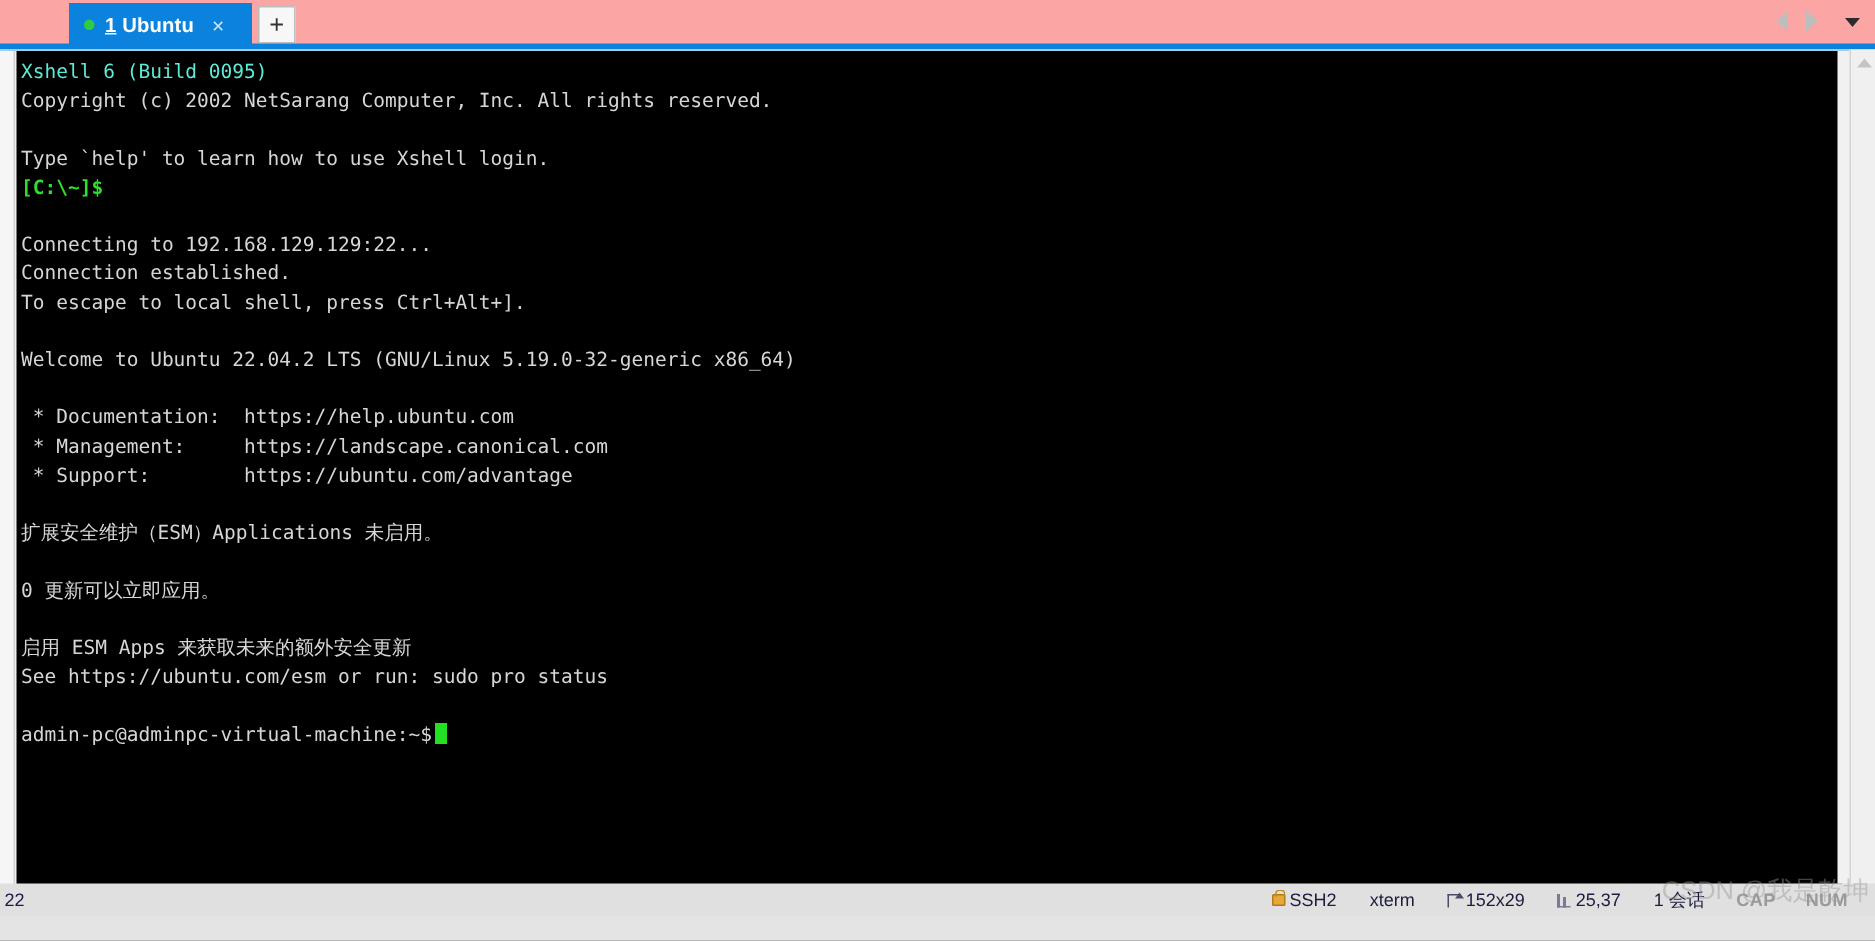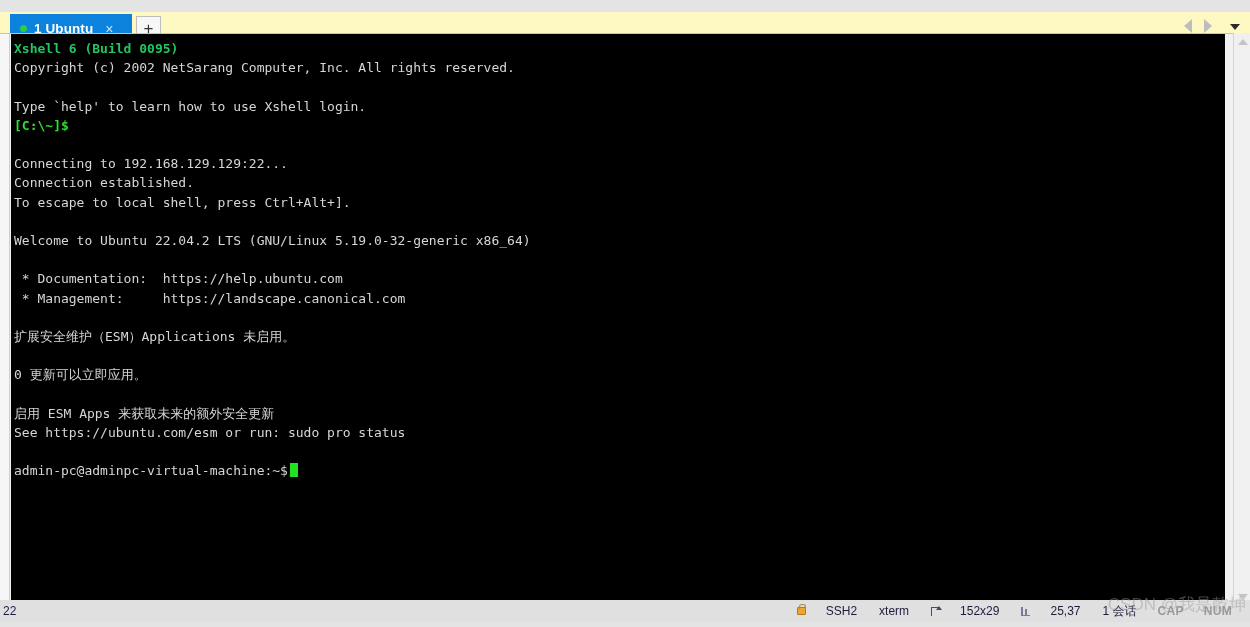--- a/index.html
+++ b/index.html
@@ -6,23 +6,23 @@
   html, body {
     width: 1250px; height: 627px;
     overflow: hidden;
     background: #e2e2e2;
     font-family: "Liberation Sans", sans-serif;
   }
   #app { position: relative; width: 1250px; height: 627px; background: #e4e4e4; }
 
   
   #tabbar {
-    position: absolute; left: 0; top: 12px; width: 1250px; height: 33px;
-    background: #fef9c3;
-    display: flex; align-items: flex-start;
+    position: absolute; left: 0; top: 0; width: 1250px; height: 33px;
+    background: #fca5a5;
+    display: flex; align-items: flex-start; padding-left: 36px;
   }
   .tab {
     margin-left: 10px; margin-top: 2px;
     height: 29px; min-width: 122px;
     background: #0b82dd;
     display: flex; align-items: center;
     padding: 0 7px 0 10px;
     cursor: pointer;
   }
   .tab-dot {
@@ -76,21 +76,21 @@
   #term {
     position: absolute; left: 11px; top: 0; width: 1214px; height: 572px;
     background: #000000; overflow: hidden;
     padding: 5px 0 0 3px;
   }
   .line {
     font-family: "DejaVu Sans Mono", "Liberation Mono", monospace;
     font-size: 13px; line-height: 19.2px;
     color: #d6d6d6; white-space: pre;
   }
-  .line.bold   { color: #22c55e; font-weight: bold; }
+  .line.bold   { color: #5eead4; font-weight: normal; }
   .line.green  { color: #2ee02e; font-weight: bold; }
   .line.blank  { color: transparent; }
   .cursor {
     display: inline-block; width: 8px; height: 14px;
     background: #22e022; vertical-align: -2px; margin-left: 2px;
   }
 
   
   #vscroll {
     position: absolute; right: 0; top: 33px; width: 17px; height: 572px;
@@ -108,32 +108,32 @@
     border-bottom: 6px solid #c4c4c4;
   }
   .sb-tri-down {
     width: 0; height: 0;
     border-left: 5px solid transparent; border-right: 5px solid transparent;
     border-top: 6px solid #c4c4c4;
   }
 
   
   #statusbar {
-    position: absolute; left: 0; bottom: 5px; width: 1250px; height: 22px;
+    position: absolute; left: 0; bottom: 16px; width: 1250px; height: 22px;
     background: #e0e0e0;
     display: flex; align-items: center;
     font-size: 12px; color: #1b1b3a;
   }
   #status-left { padding-left: 3px; color: #1a1a4d; }
   #status-right {
     margin-left: auto; display: flex; align-items: center;
     padding-right: 8px; position: relative;
   }
   .st-item {
-    display: flex; align-items: center; gap: 20px;
+    display: flex; align-items: center; gap: 3px;
     padding: 0 11px; color: #1c1c3c; white-space: nowrap;
   }
   .lock-icon {
     position: relative; width: 9px; height: 8px;
     background: #e8a838; border: 1px solid #b07a18; border-radius: 1px;
   }
   .lock-icon::before {
     content: ""; position: absolute; left: 1.5px; top: -4px;
     width: 5px; height: 4px;
     border: 1.5px solid #c08c20; border-bottom: none;
@@ -204,20 +204,21 @@
           <div class="line green">[C:\~]$</div>
           <div class="line blank">&nbsp;</div>
           <div class="line">Connecting to 192.168.129.129:22...</div>
           <div class="line">Connection established.</div>
           <div class="line">To escape to local shell, press Ctrl+Alt+].</div>
           <div class="line blank">&nbsp;</div>
           <div class="line">Welcome to Ubuntu 22.04.2 LTS (GNU/Linux 5.19.0-32-generic x86_64)</div>
           <div class="line blank">&nbsp;</div>
           <div class="line"> * Documentation:  https://help.ubuntu.com</div>
           <div class="line"> * Management:     https://landscape.canonical.com</div>
+          <div class="line"> * Support:        https://ubuntu.com/advantage</div>
           <div class="line blank">&nbsp;</div>
           <div class="line">扩展安全维护（ESM）Applications 未启用。</div>
           <div class="line blank">&nbsp;</div>
           <div class="line">0 更新可以立即应用。</div>
           <div class="line blank">&nbsp;</div>
           <div class="line">启用 ESM Apps 来获取未来的额外安全更新</div>
           <div class="line">See https://ubuntu.com/esm or run: sudo pro status</div>
           <div class="line blank">&nbsp;</div>
         </div>
       <div class="line"><span>admin-pc@adminpc-virtual-machine:~$</span><span class="cursor"></span></div>

